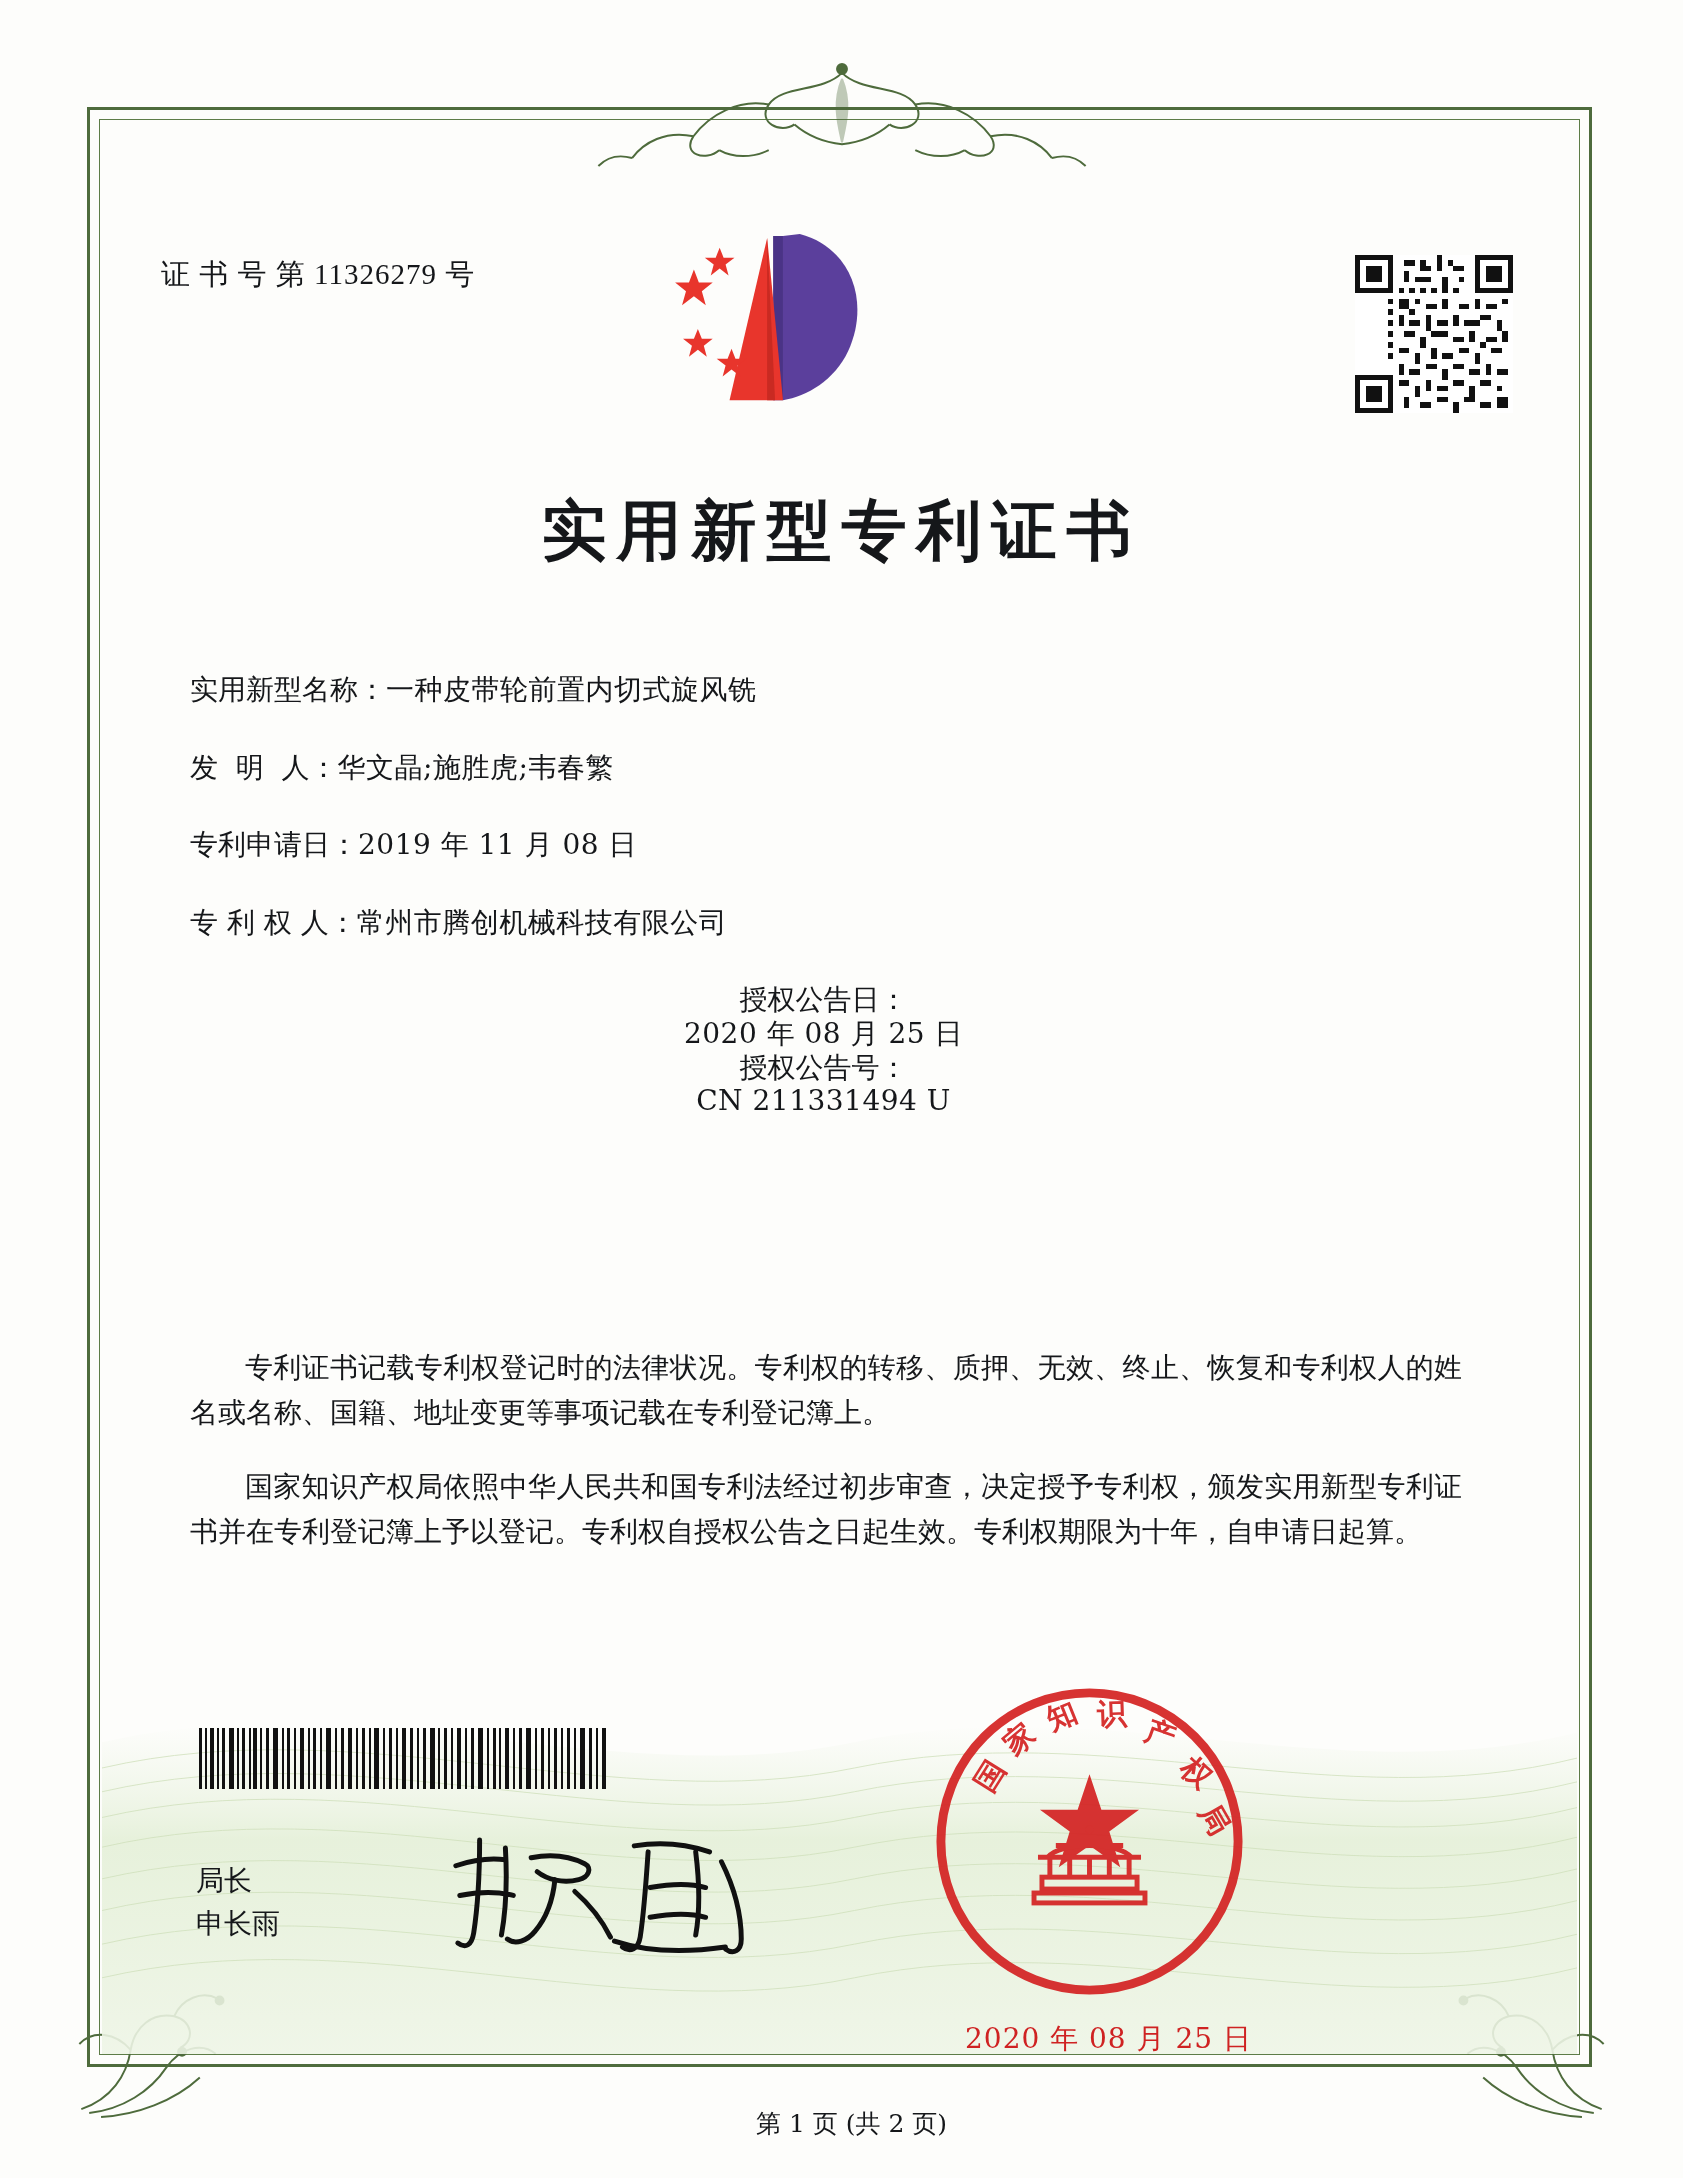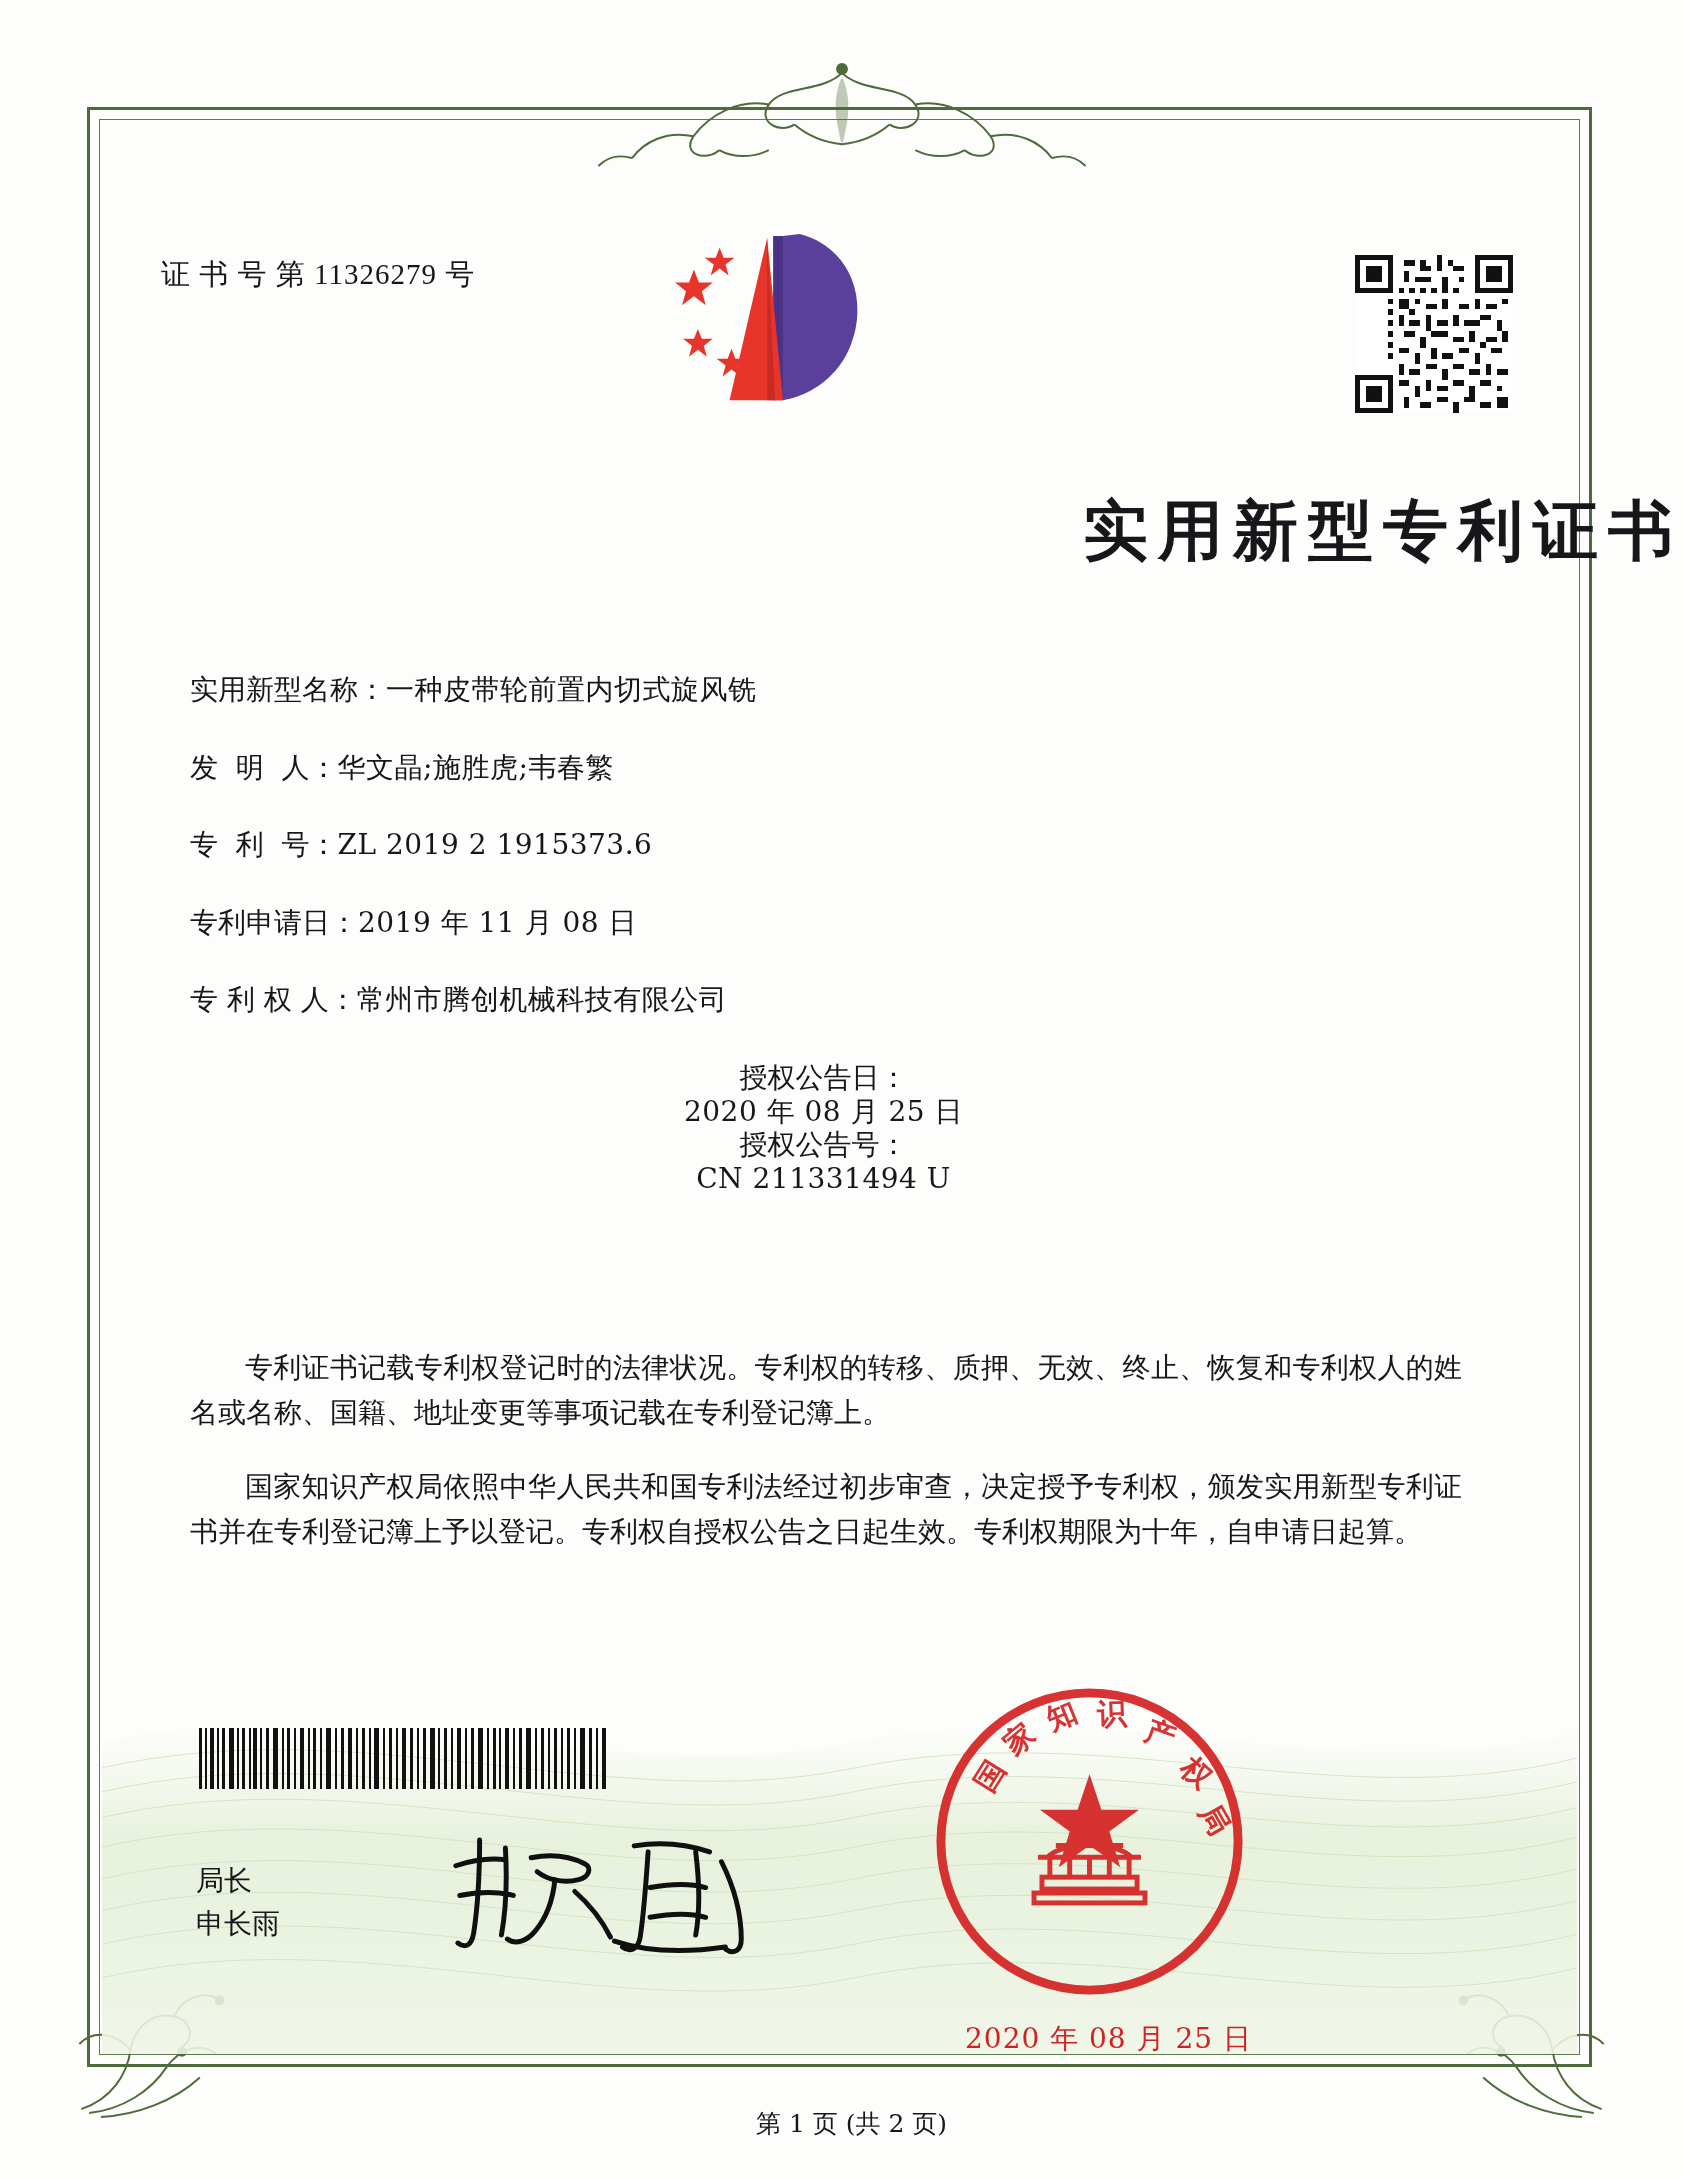--- a/index.html
+++ b/index.html
@@ -103,21 +103,21 @@
     top: 255px;
     width: 158px;
     height: 158px;
   }
 
   .doc-title {
     position: absolute;
     left: 0;
     right: 0;
     top: 487px;
-    text-align: right;
+    text-align: center;
     font-size: 65px;
     font-weight: bold;
     letter-spacing: 10px;
     font-family: Liberation Sans, sans-serif;
   }
 
   
   .fields {
     position: absolute;
     left: 190px;
@@ -421,24 +421,20 @@
     <div class="field-row">
       <span class="field-label">实用新型名称：</span>
       <span class="field-value">一种皮带轮前置内切式旋风铣</span>
     </div>
 
     <div class="field-row">
       <span class="field-label">发  明  人：</span>
       <span class="field-value">华文晶;施胜虎;韦春繁</span>
     </div>
 
-    <div class="field-row">
-      <span class="field-label">专  利  号：</span>
-      <span class="field-value">ZL 2019 2 1915373.6</span>
-    </div>
 
     <div class="field-row">
       <span class="field-label">专利申请日：</span>
       <span class="field-value">2019 年 11 月 08 日</span>
     </div>
 
     <div class="field-row">
       <span class="field-label">专 利 权 人：</span>
       <span class="field-value">常州市腾创机械科技有限公司</span>
     </div>

